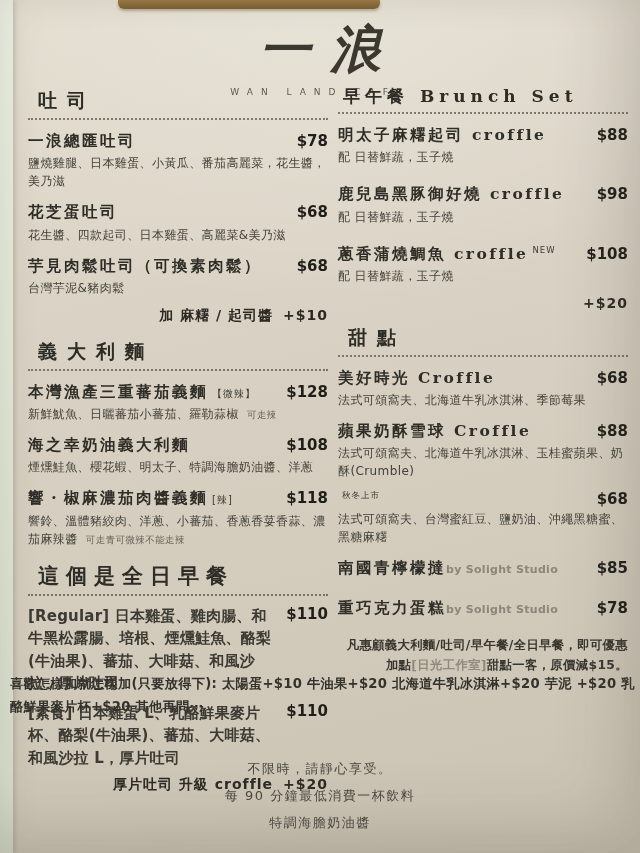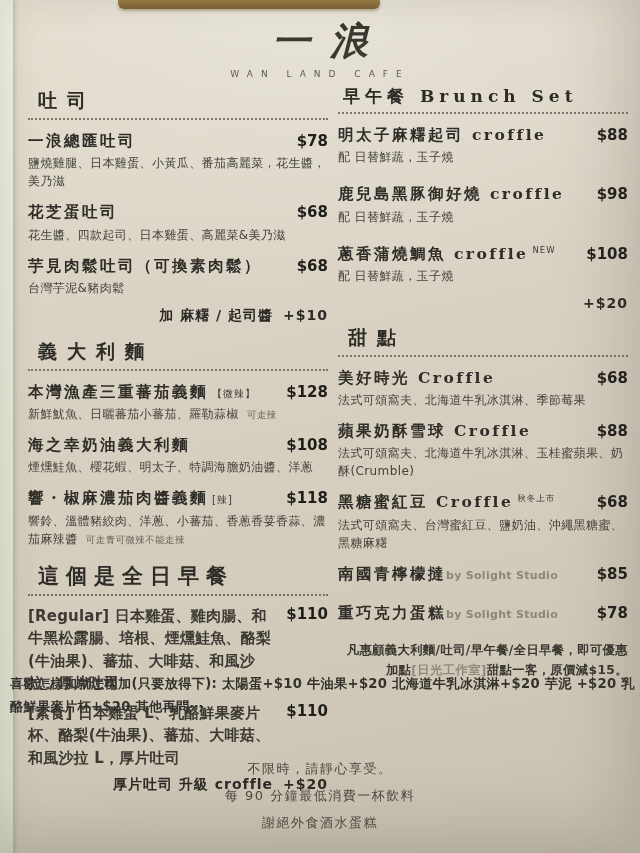--- a/index.html
+++ b/index.html
@@ -25,21 +25,21 @@
   .clip{
     position:absolute; left:118px; top:0; width:262px; height:9px;
     background:linear-gradient(180deg,#9a7a44 0%, #7c5f33 100%);
     border-radius:0 0 6px 6px;
     box-shadow:0 2px 3px rgba(80,60,30,.35);
   }
   
   .brand{ position:absolute; top:16px; left:0; width:100%; text-align:center; }
   .brand-script{
     font-family:Liberation Sans, sans-serif; font-style:italic; font-weight:700;
-    font-size:38px; letter-spacing:20px; color:#3a382f; text-indent:20px;
+    font-size:51px; letter-spacing:20px; color:#3a382f; text-indent:20px;
   }
   .brand-sub{ margin-top:2px; font-size:9px; letter-spacing:8px; color:#5d5a4e; }
   
   .col{ position:absolute; }
   .col-left{ left:28px; top:88px; width:300px; }
   .col-right{ left:338px; top:85px; width:290px; }
   .section{ margin-bottom:14px; }
   .section-title{
     font-family:"DejaVu Serif", serif;
     text-align:left; font-weight:700; font-size:19px; letter-spacing:10px;
@@ -237,21 +237,20 @@
       <div class="item">
         <div class="item-head">
           <span class="item-name">蘋果奶酥雪球 Croffle</span>
           <span class="item-price">$88</span>
         </div>
         <div class="item-desc"><span>法式可頌窩夫、北海道牛乳冰淇淋、玉桂蜜蘋果、奶酥(Crumble)</span></div>
       </div>
 
       <div class="item">
         <div class="item-head">
-          <span class="item-name">黑糖蜜紅豆 Croffle</span>
           <span class="item-sup">秋冬上市</span>
           <span class="item-price">$68</span>
         </div>
         <div class="item-desc"><span>法式可頌窩夫、台灣蜜紅豆、鹽奶油、沖繩黑糖蜜、黑糖麻糬</span></div>
       </div>
 
       <div class="item spaced">
         <div class="item-head">
           <span class="item-name">南國青檸檬撻</span>
           <span class="item-by">by Solight Studio</span>
@@ -271,15 +270,15 @@
         <span>凡惠顧義大利麵/吐司/早午餐/全日早餐，即可優惠加點</span><span class="bracket">[日光工作室]</span><span>甜點一客，原價減$15。</span>
       </div>
     </div>
   </div>
 
   <div class="addons-line">喜歡怎樣加就怎樣加(只要放得下): 太陽蛋+$10 牛油果+$20 北海道牛乳冰淇淋+$20 芋泥 +$20 乳酪鮮果麥片杯+$20 其他再問⋯</div>
 
   <div class="footer">
     <div class="footer-line">不限時，請靜心享受。</div>
     <div class="footer-line">每 90 分鐘最低消費一杯飲料</div>
-    <div class="footer-line">謝絕外食酒水蛋糕</div>
+    <div class="footer-line">特調海膽奶油醬</div>
   </div>
 </div>
 
 </body></html>

